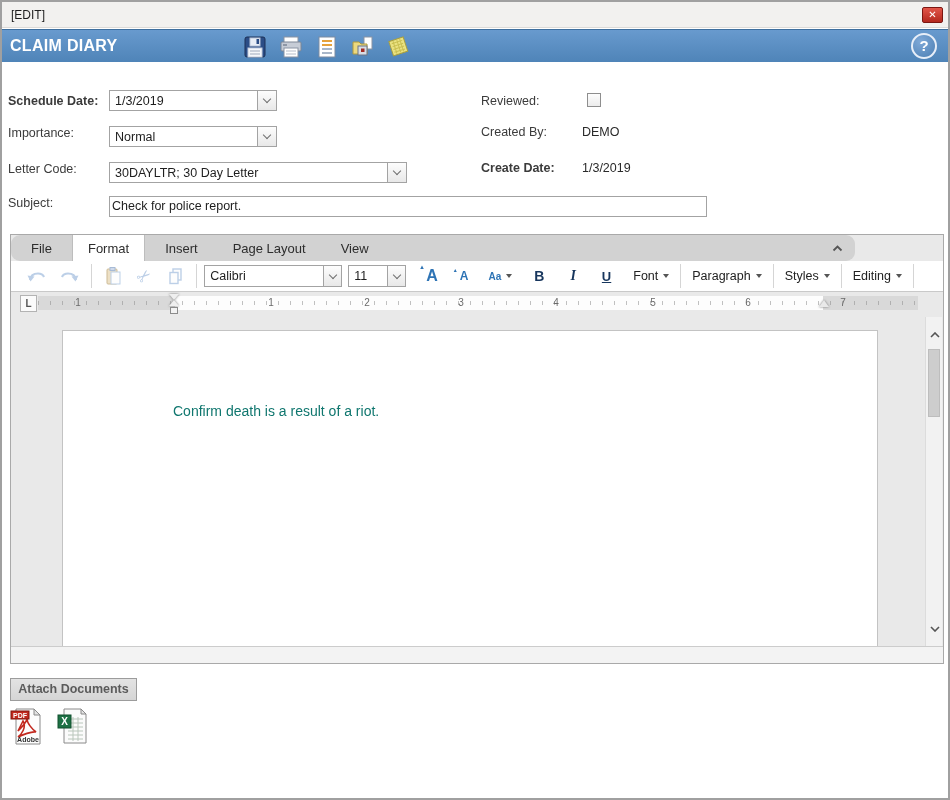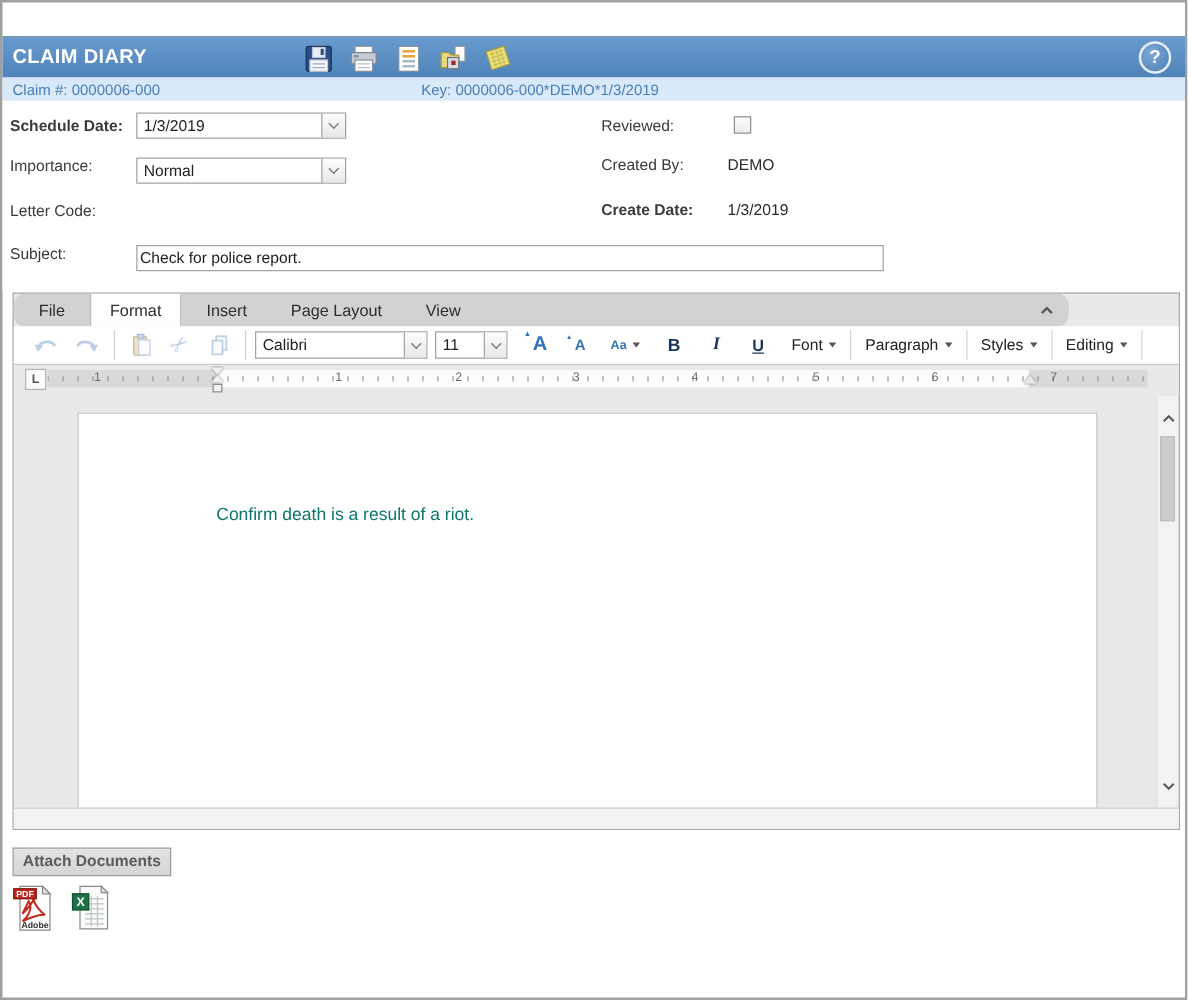--- a/index.html
+++ b/index.html
@@ -93,20 +93,26 @@
   .file-icons { position:absolute; left:8px; top:705px; display:flex; gap:14px; }
   .file-icon { width:32px; height:39px; cursor:pointer; }
 
   svg { display:block; }
 </style>
 </head>
 <body>
 
 <div class="window">
 
+  <div class="titlebar">
+    <span class="titlebar-text">[EDIT]</span>
+    <div class="close-btn">
+      <span>✕</span>
+    </div>
+  </div>
 
   <div class="header">
     <span class="header-title">CLAIM DIARY</span>
     <div class="hdr-icons">
       <div class="hdr-icon">
         <span>
           <svg width="24" height="24" viewBox="0 0 24 24">
             <rect x="2" y="2" width="20" height="20" rx="2" fill="#2b4d86" stroke="#1c3156"></rect>
             <rect x="7" y="3" width="10" height="8" fill="#e9eef6" stroke="#b9c5d8"></rect>
             <rect x="13.5" y="4" width="2.5" height="5" fill="#2b4d86"></rect>
@@ -164,43 +170,45 @@
             </g>
           </svg>
         </span>
       </div>
     </div>
     <div class="help-btn">
       <span>?</span>
     </div>
   </div>
 
-  <div class="infobar">
-    <span class="claim-no">Claim #: 0000006-000</span>
-    <span class="key-no">Key: 0000006-000*DEMO*1/3/2019</span>
-  </div>
 
   <div class="form">
     <span class="flabel" style="left:6px; top:13px;font-weight:bold;">Schedule Date:</span>
     <div class="combo" style="left:107px; top:9px; width:168px;">
       <span class="val">1/3/2019</span>
       <span class="btn">
           <span class="chev"></span>
         </span>
     </div>
 
     <span class="flabel" style="left:6px; top:45px;">Importance:</span>
     <div class="combo" style="left:107px; top:45px; width:168px;">
       <span class="val">Normal</span>
       <span class="btn">
           <span class="chev"></span>
         </span>
     </div>
 
     <span class="flabel" style="left:6px; top:81px;">Letter Code:</span>
+    <div class="combo" style="left:107px; top:81px; width:298px;">
+      <span class="val">30DAYLTR; 30 Day Letter</span>
+      <span class="btn">
+          <span class="chev"></span>
+        </span>
+    </div>
 
     <span class="flabel" style="left:6px; top:115px;">Subject:</span>
     <div class="textbox" style="left:107px; top:115px; width:598px;">
       <span>Check for police report.</span>
     </div>
 
     <span class="flabel" style="left:479px; top:13px;">Reviewed:</span>
     <div class="checkbox" style="left:585px; top:12px;"></div>
 
     <span class="flabel" style="left:479px; top:44px;">Created By:</span>

